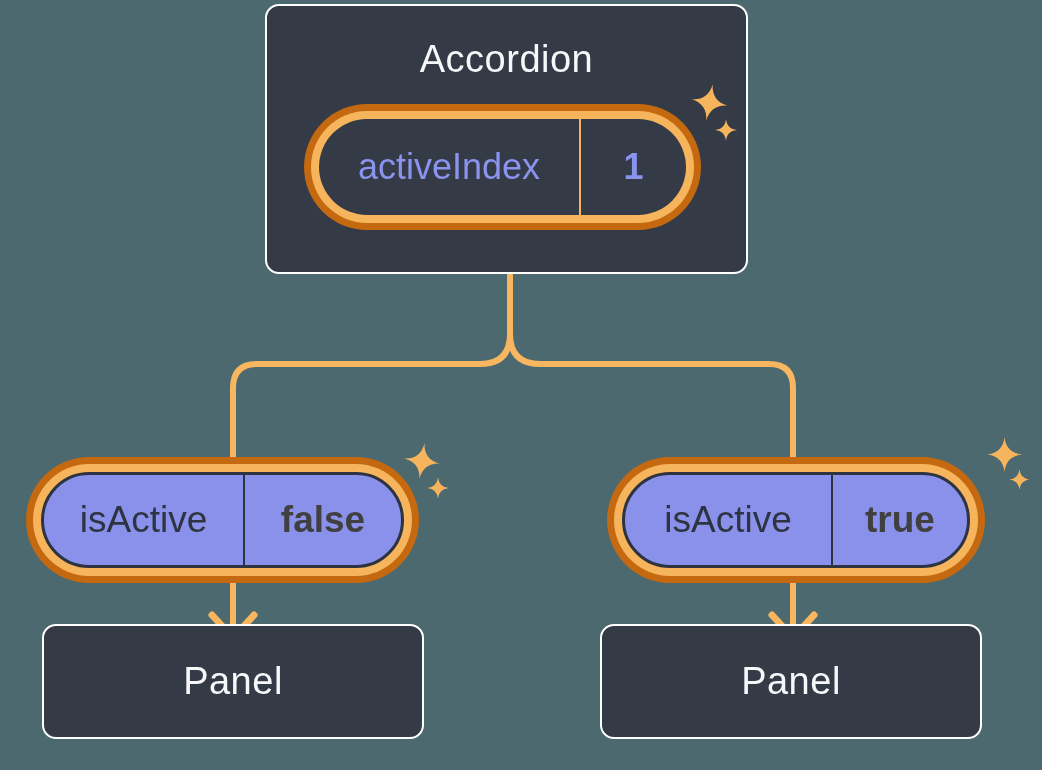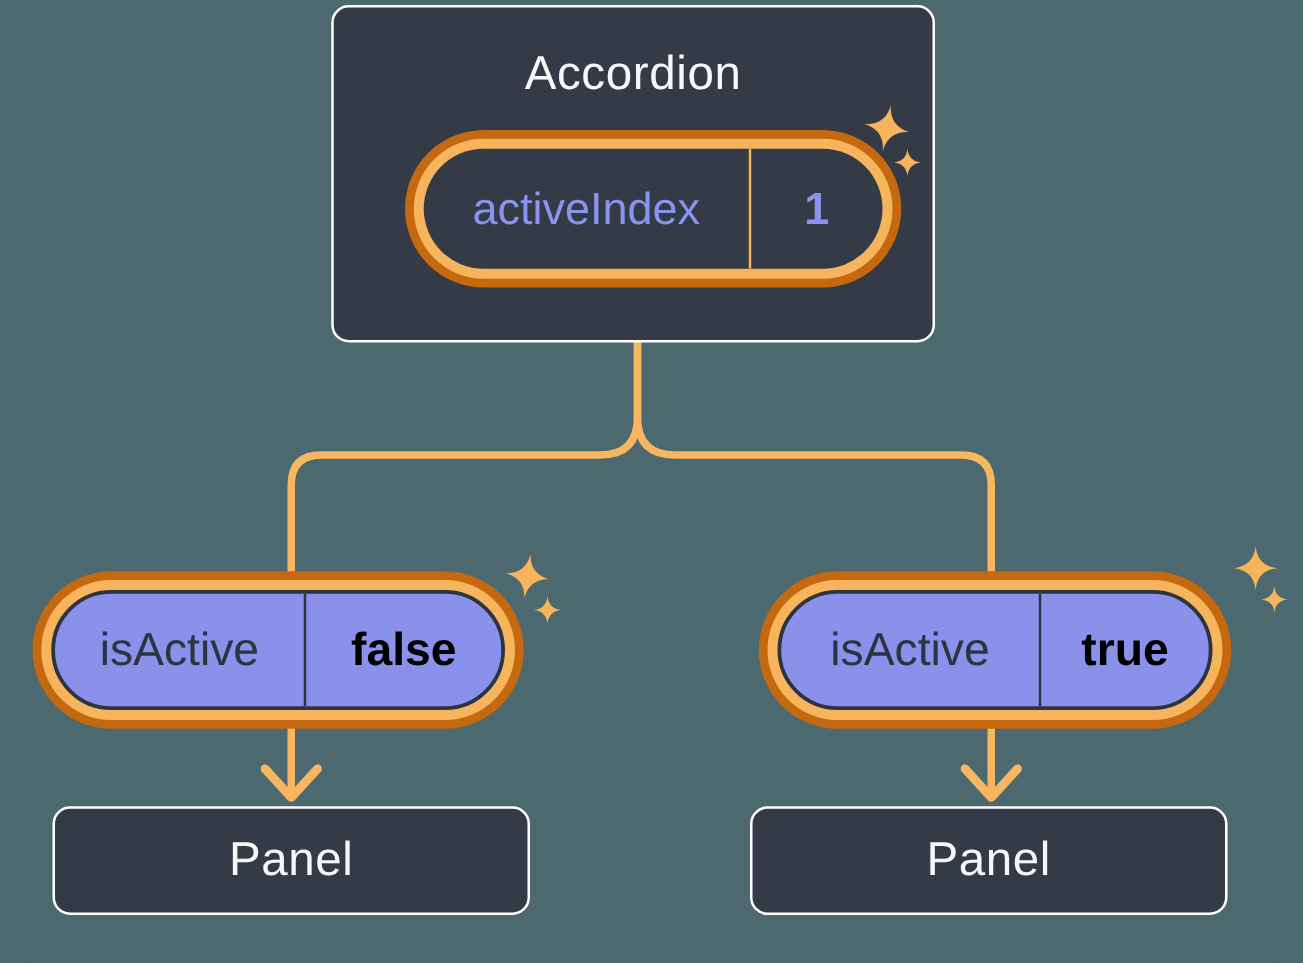--- a/index.html
+++ b/index.html
@@ -32,21 +32,21 @@
   .card-title{
     color:#F6F7F9;
     font-size:38px;
     font-weight:500;
     letter-spacing:0.5px;
     text-align:center;
   }
   .accordion-box{ left:265px; top:4px; width:483px; height:270px; }
   .accordion-box .card-title{ margin-top:32px; }
   .panel-box{
-    top:645px; width:382px; height:87px;
+    top:624px; width:382px; height:115px;
     display:flex; align-items:center; justify-content:center;
   }
   .panel-left{ left:42px; }
   .panel-right{ left:600px; }
   
   .pill{
     position:absolute;
     border-radius:999px;
     background:#C4690F;          
     padding:7px;
@@ -71,32 +71,32 @@
   .pill-inner.dark{ background:#343A46; }
   .pill-inner.purple{
     background:#8A91EB;
     border:3px solid #2D3340;
     text-align:center;
   }
   .pill-cell{
     display:flex; align-items:center; justify-content:center;
     box-sizing:border-box;
   }
-  .state-pill{ left:324px; top:104px; width:397px; height:126px; }
+  .state-pill{ left:304px; top:104px; width:397px; height:126px; }
   .state-pill .key-cell{ width:262px; border-right:2px solid #F6B45C; }
   .state-pill .val-cell{ flex:1; }
   .state-key{ color:#8A93EE; font-size:36px; font-weight:400; }
   .state-value{ color:#8A93EE; font-size:36px; font-weight:700; }
   .prop-pill-left{ left:26px; top:457px; width:393px; height:126px; }
   .prop-pill-right{ left:607px; top:457px; width:378px; height:126px; }
   .prop-pill-left .key-cell{ width:201px; border-right:2.5px solid #2D3340; }
   .prop-pill-right .key-cell{ width:208px; border-right:2.5px solid #2D3340; }
   .prop-pill-left .val-cell, .prop-pill-right .val-cell{ flex:1; }
   .prop-key{ color:#2D3340; font-size:37px; font-weight:400; }
-  .prop-value{ color:#000000; font-size:37px; font-weight:700; }
+  .prop-value{ color:#404040; font-size:37px; font-weight:700; }
   
   .sparkle{
     position:absolute; z-index:4;
   }
   .sparkle svg{ display:block; width:100%; height:100%; }
 </style>
 </head>
 <body>
 
 <div class="canvas">

